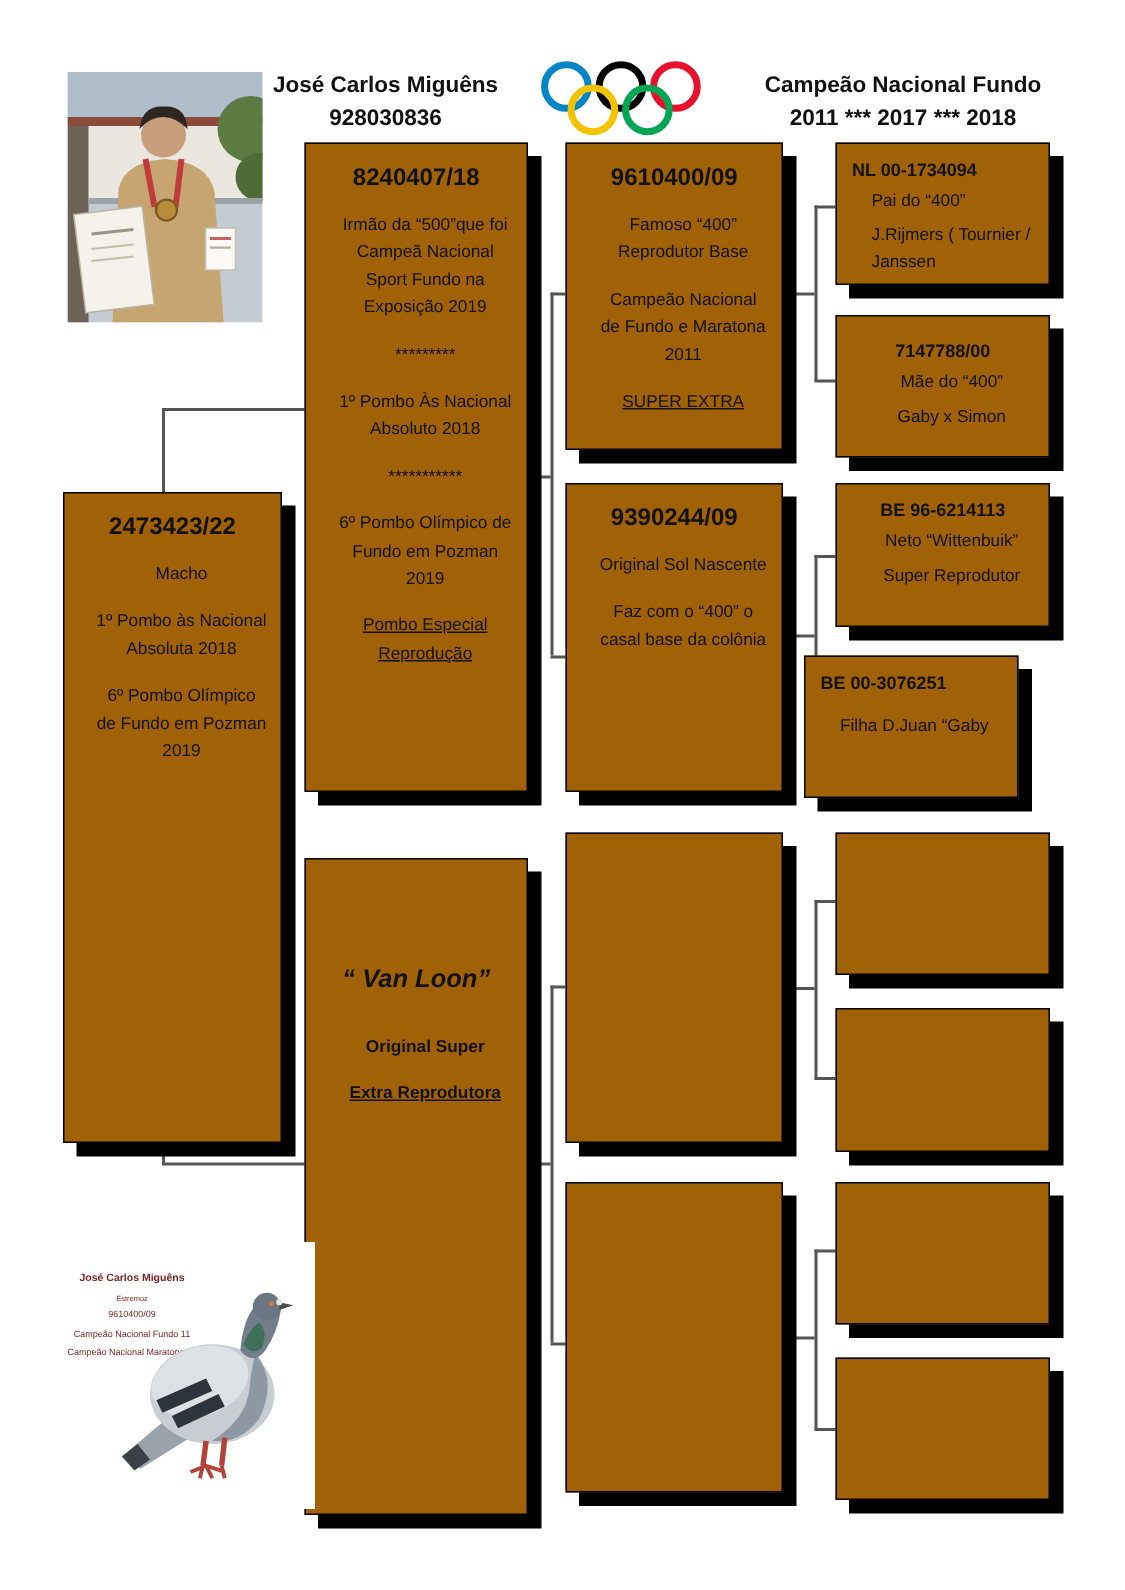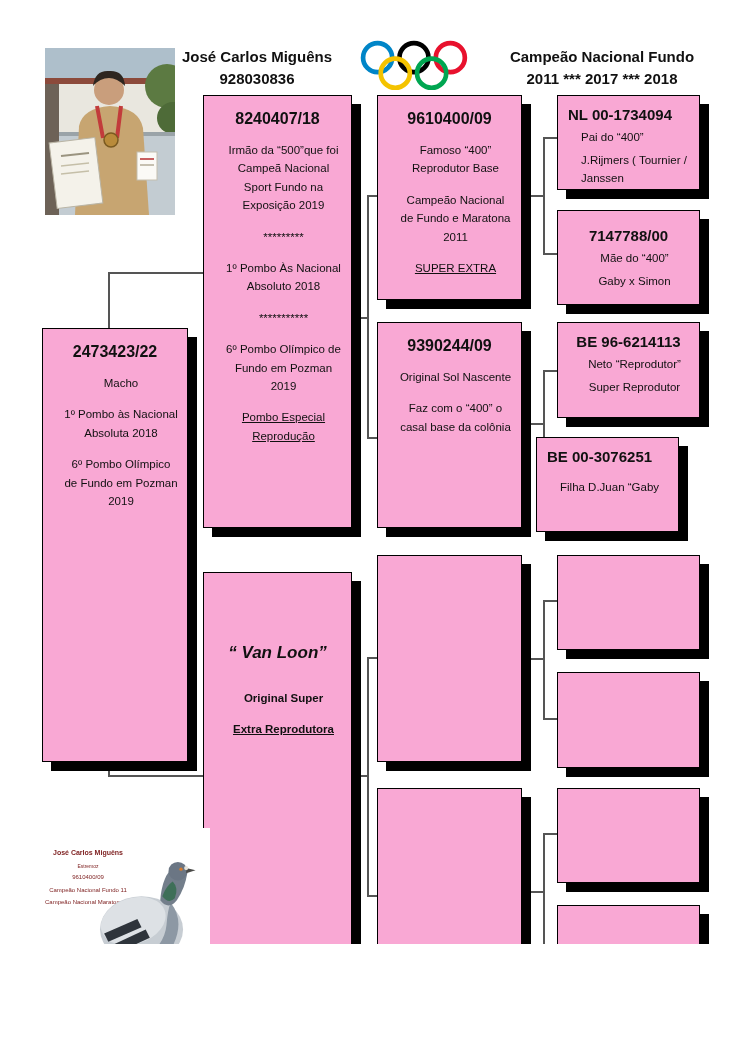--- a/index.html
+++ b/index.html
@@ -1,34 +1,34 @@
 <!DOCTYPE html>
 <html><head>
 <meta charset="utf-8">
 <style>
   html,body{margin:0;padding:0;background:#fff;}
-  .page{position:relative;width:750px;height:944px;background:#ffffff;
+  .page{position:relative;width:750px;height:1060px;background:#ffffff;
         font-family:"Liberation Sans",sans-serif;color:#111;overflow:hidden;}
 
   
   .hdr-owner{position:absolute;left:178px;top:46px;width:158px;text-align:center;
              font-weight:bold;font-size:15px;line-height:1.45;}
   .hdr-right{position:absolute;left:490px;top:46px;width:224px;text-align:center;
              font-weight:bold;font-size:15px;line-height:1.45;}
   .photo{position:absolute;left:45px;top:48px;width:130px;height:167px;}
   .rings{position:absolute;left:347px;top:40px;width:136px;height:54px;}
 
   
-  .pbox{position:absolute;background:#f9a8d4;border:1.6px solid #000;
+  .pbox{position:absolute;background:#a16207;border:1.6px solid #000;
         box-shadow:9px 9px 0 #000;box-sizing:border-box;text-align:center;}
   .pbox .ring{font-weight:bold;font-size:16px;margin:14px 4px 4px 4px;}
   .pbox p{font-size:11.5px;line-height:1.6;margin:13px 9px;white-space:pre-line;padding-left:12px;}
   .pbox .b{font-weight:bold;}
   .pbox .ul{text-decoration:underline;}
-  .pbox.small .ring{font-size:15px;margin:10px 8px 2px 8px;}
+  .pbox.small .ring{font-size:12px;margin:10px 8px 2px 8px;}
   .pbox.small p{font-size:11.5px;margin:6px 8px;line-height:1.5;}
   .pbox.leftalign{text-align:left;}
   .pbox.leftalign .ring{margin-left:10px;}
   .pbox.leftalign p{margin-left:11px;}
   .damname{font-weight:bold;font-style:italic;font-size:17px;margin:0 0 26px 0;}
 
   
   .cline{position:absolute;background:#555;}
 
   
@@ -166,21 +166,21 @@
   </div>
 
   <div class="pbox small" style="left:557px;top:210px;width:143px;height:95px;padding-top:6px;">
     <div class="ring">7147788/00</div>
     <p>Mãe do “400”</p>
     <p>Gaby x Simon</p>
   </div>
 
   <div class="pbox small" style="left:557px;top:322px;width:143px;height:96px;">
     <div class="ring">BE 96-6214113</div>
-    <p>Neto “Reprodutor”</p>
+    <p>Neto “Wittenbuik”</p>
     <p>Super Reprodutor</p>
   </div>
 
   <div class="pbox small leftalign" style="left:536px;top:437px;width:143px;height:95px;">
     <div class="ring">BE 00-3076251</div>
     <p style="margin-top:14px;">Filha D.Juan “Gaby</p>
   </div>
 
   <div class="pbox" style="left:557px;top:555px;width:143px;height:95px;"></div>
   <div class="pbox" style="left:557px;top:672px;width:143px;height:96px;"></div>

